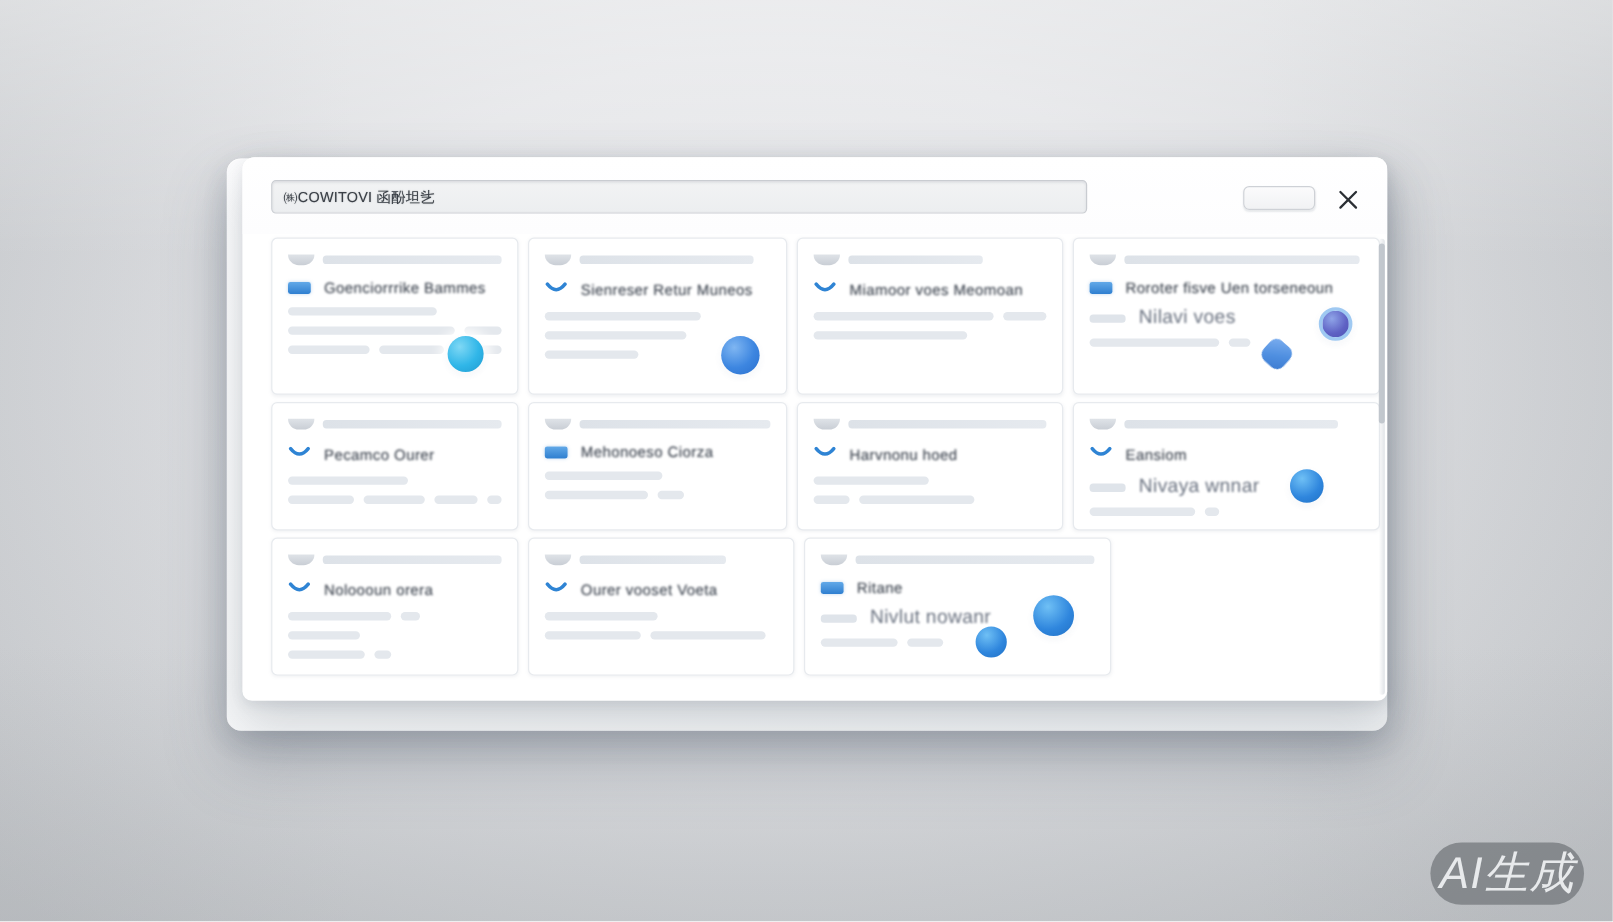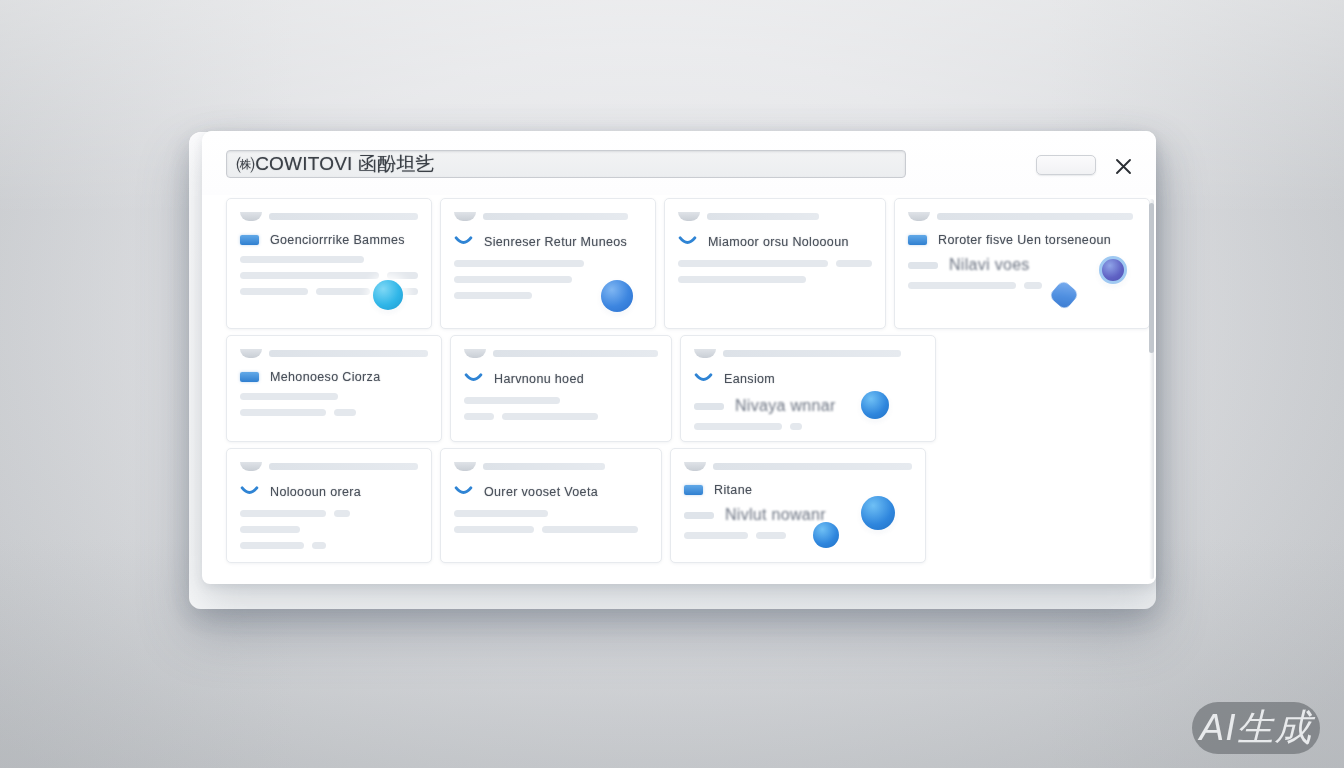--- a/index.html
+++ b/index.html
@@ -72,21 +72,21 @@
     background: linear-gradient(180deg,#f2f3f4 0%, #eceef0 100%);
     border: 1px solid #c9ccd1;
     border-radius: 4px;
     box-shadow: inset 0 1px 2px rgba(130,138,148,.22);
     display: flex;
     align-items: center;
     padding: 0 9px;
     overflow: hidden;
   }
   .search-text {
-    font-size: 19px;
+    font-size: 12px;
     color: #3b4047;
     letter-spacing: .2px;
     white-space: nowrap;
     filter: blur(.35px);
     text-shadow: 0 0 1px rgba(60,66,74,.5);
   }
 
   .ghost-button {
     position: absolute;
     right: 60px; top: 24px;
@@ -349,21 +349,21 @@
           </div>
           <div class="card w-c">
             <div class="card-head">
               <span class="avatar-blob"></span>
               <span class="head-bar" style="width:112px"></span>
             </div>
             <div class="card-title-row">
               <span><svg class="icon-blue-chevron" viewBox="0 0 20 12" aria-hidden="true">
                   <path d="M2 2 Q10 12 18 2" stroke="#2f84d4" stroke-width="3.2" fill="none" stroke-linecap="round"></path>
                 </svg></span>
-              <span class="title-text">Miamoor orsu Noloooun</span>
+              <span class="title-text">Miamoor voes Meomoan</span>
             </div>
             <div class="sk-row">
               <span class="sk-line" style="width:150px"></span>
               <span class="sk-line" style="width:36px"></span>
             </div>
             <div class="sk-line" style="width:128px"></div>
           </div>
           <div class="card w-d">
             <div class="card-head">
               <span class="avatar-blob"></span>
@@ -379,20 +379,39 @@
             </div>
             <div class="sk-row">
               <span class="sk-line" style="width:108px"></span>
               <span class="sk-line" style="width:18px"></span>
             </div>
             <span class="badge b-diamond" style="width:22px;height:22px;right:74px;bottom:22px"></span>
             <span class="badge b-violet badge-glow" style="width:28px;height:28px;right:22px;bottom:44px"></span>
           </div>
         </div>
       <div class="grid-row row-2" id="row-2">
+          <div class="card w-a">
+            <div class="card-head">
+              <span class="avatar-blob"></span>
+              <span class="head-bar" style="width:158px"></span>
+            </div>
+            <div class="card-title-row">
+              <span><svg class="icon-blue-chevron" viewBox="0 0 20 12" aria-hidden="true">
+                  <path d="M2 2 Q10 12 18 2" stroke="#2f84d4" stroke-width="3.2" fill="none" stroke-linecap="round"></path>
+                </svg></span>
+              <span class="title-text">Pecamco Ourer</span>
+            </div>
+            <div class="sk-line" style="width:100px"></div>
+            <div class="sk-row">
+              <span class="sk-line" style="width:64px"></span>
+              <span class="sk-line" style="width:58px"></span>
+              <span class="sk-line" style="width:42px"></span>
+              <span class="sk-line" style="width:14px"></span>
+            </div>
+          </div>
           <div class="card w-b">
             <div class="card-head">
               <span class="avatar-blob"></span>
               <span class="head-bar" style="width:166px"></span>
             </div>
             <div class="card-title-row">
               <span class="icon-blue-rect"></span>
               <span class="title-text">Mehonoeso Ciorza</span>
             </div>
             <div class="sk-line" style="width:98px"></div>

